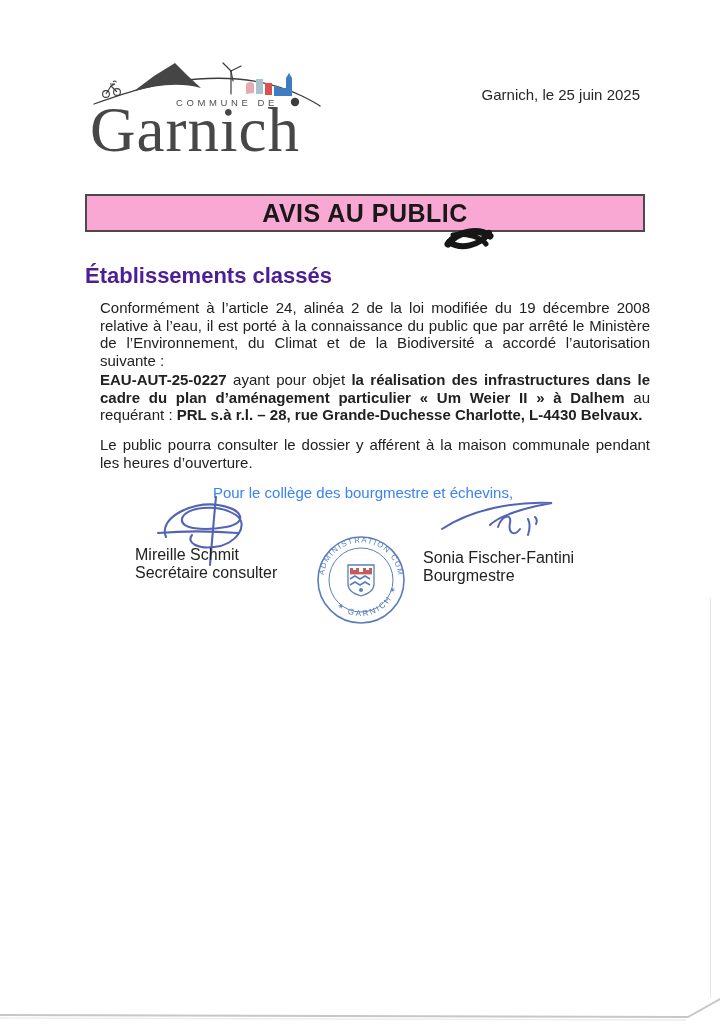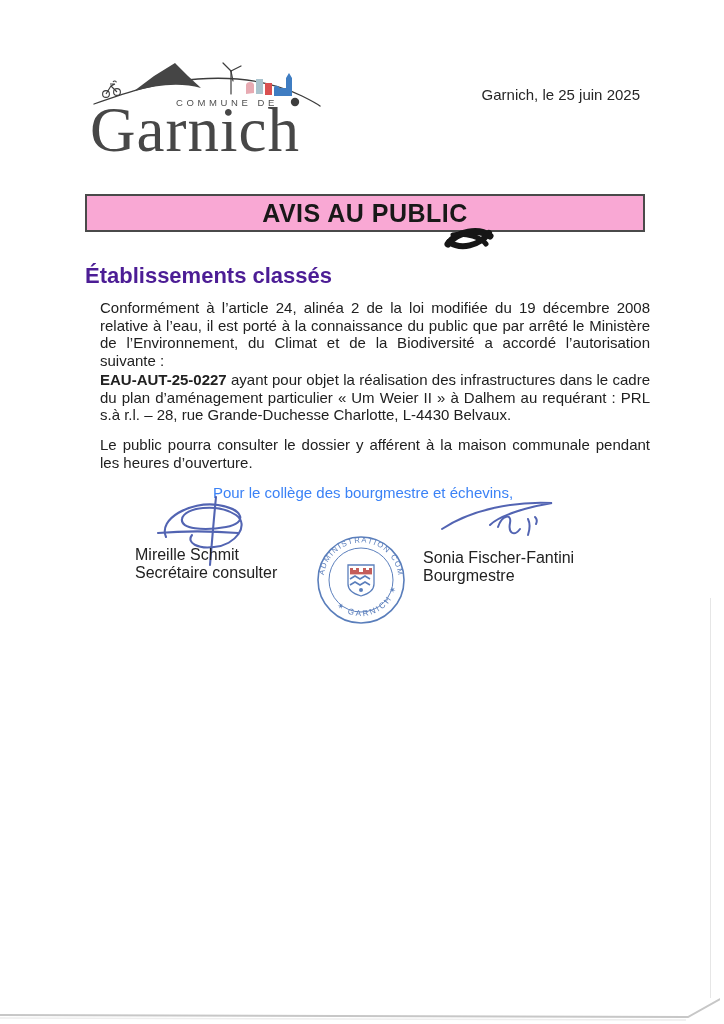--- a/index.html
+++ b/index.html
@@ -120,21 +120,21 @@
       <path d="M4,18 C13,5 35,2 46,10" stroke-width="7"></path>
       <path d="M45,7 C35,20 17,24 5,16" stroke-width="6"></path>
       <path d="M9,9 C22,6 38,12 42,18" stroke-width="5"></path>
     </g>
   </svg>
 
   <div class="subtitle">Établissements classés</div>
 
   <div class="para p1">Conformément à l’article 24, alinéa 2 de la loi modifiée du 19 décembre 2008 relative à l’eau, il est porté à la connaissance du public que par arrêté le Ministère de l’Environnement, du Climat et de la Biodiversité a accordé l’autorisation suivante :</div>
 
-  <div class="para p2"><span style="font-weight: 700;">EAU-AUT-25-0227</span><span> ayant pour objet </span><span style="font-weight: 400; margin-top: 46px;">la réalisation des infrastructures dans le cadre du plan d’aménagement particulier « Um Weier II » à Dalhem</span><span> au requérant : </span><span style="font-weight: 400;">PRL s.à r.l. – 28, rue Grande-Duchesse Charlotte, L-4430 Belvaux.</span></div>
+  <div class="para p2"><span style="font-weight: 700;">EAU-AUT-25-0227</span><span> ayant pour objet </span><span style="font-weight: 700; margin-top: 46px;">la réalisation des infrastructures dans le cadre du plan d’aménagement particulier « Um Weier II » à Dalhem</span><span> au requérant : </span><span style="font-weight: 700;">PRL s.à r.l. – 28, rue Grande-Duchesse Charlotte, L-4430 Belvaux.</span></div>
 
   <div class="para p3">Le public pourra consulter le dossier y afférent à la maison communale pendant les heures d’ouverture.</div>
 
   <div class="sig-intro">Pour le collège des bourgmestre et échevins,</div>
 
   <svg class="sig-ink left" viewBox="0 0 136 78">
     <g stroke="#3b4fa8" stroke-width="2.1" fill="none" stroke-linecap="round" opacity="0.88">
       <path d="M14,44 C6,26 38,8 66,12 C92,16 96,30 74,34 C52,38 28,36 30,26 C32,14 66,10 84,22 C98,32 84,52 62,54 C46,56 34,50 40,42"></path>
       <path d="M64,4 C62,24 60,48 58,72"></path>
       <path d="M6,40 C30,38 60,38 86,40"></path>

